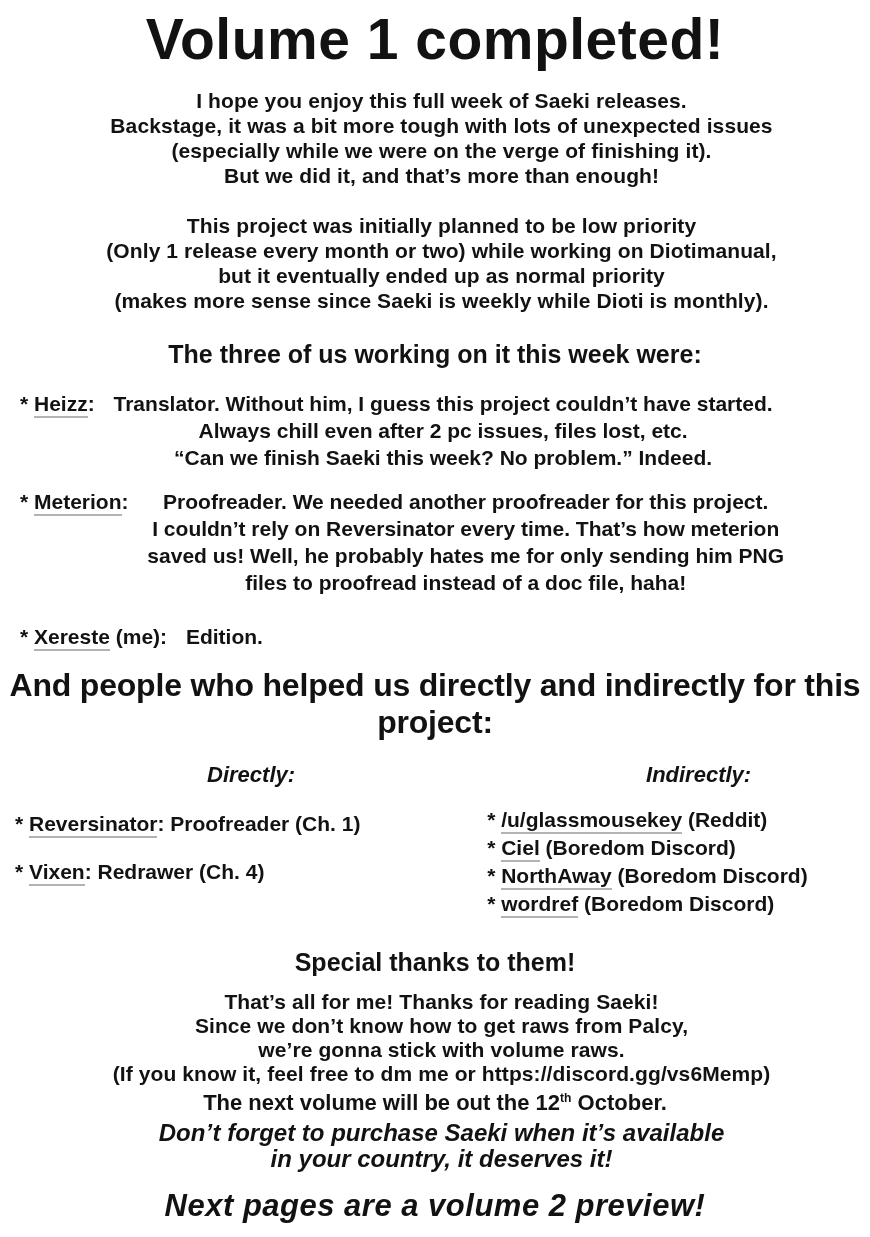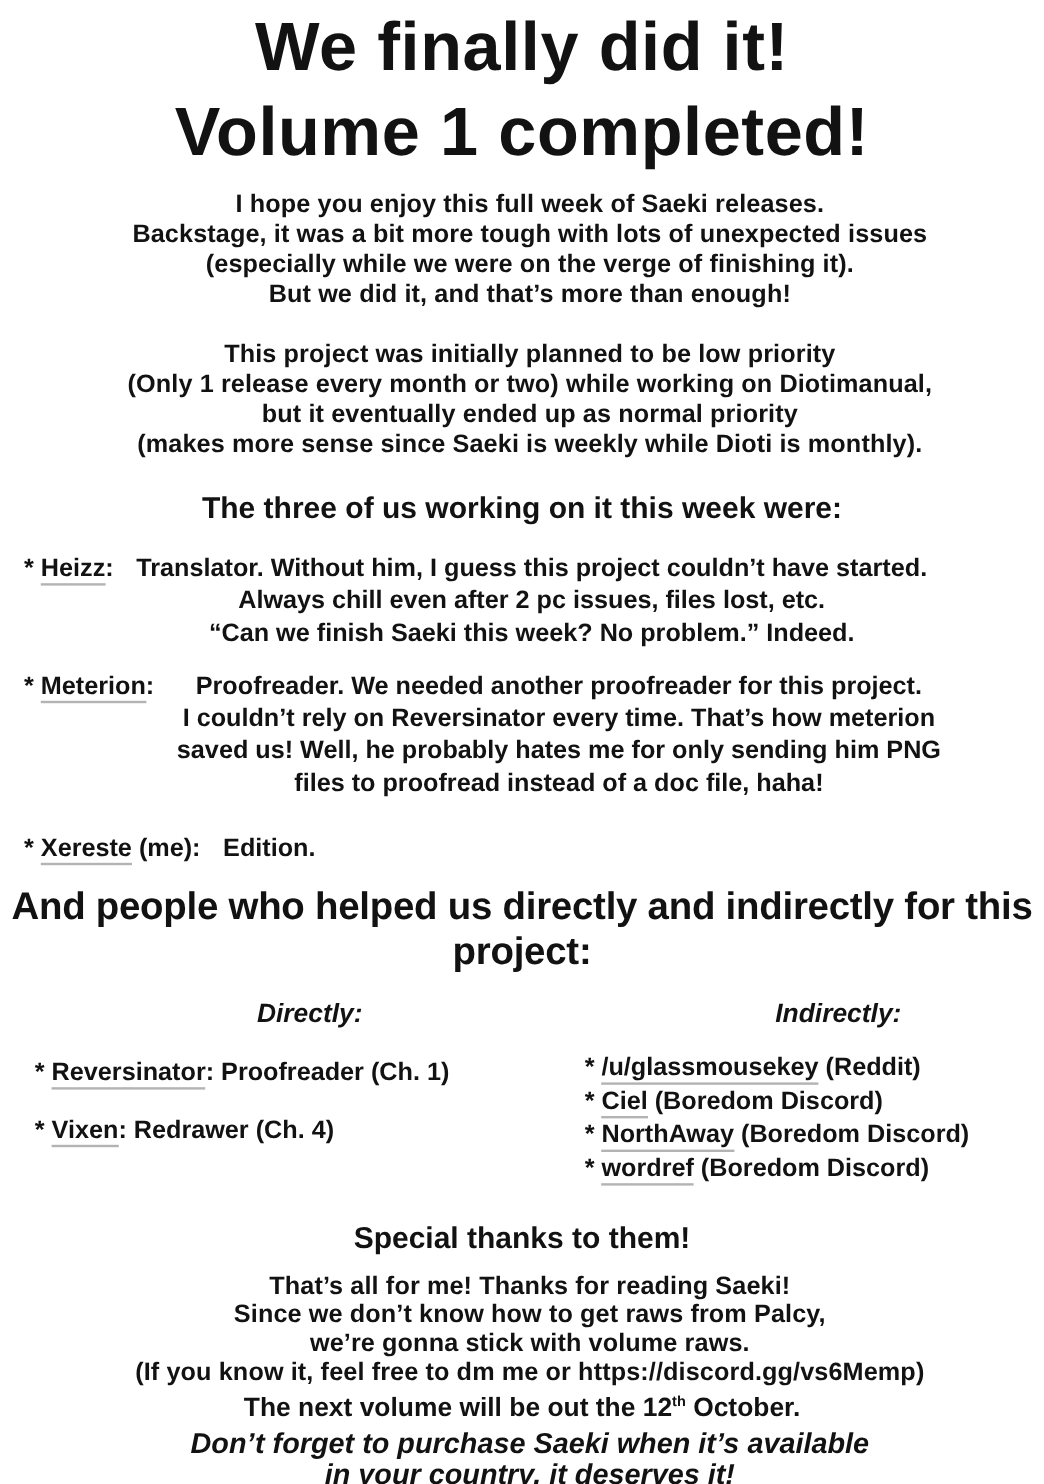--- a/index.html
+++ b/index.html
@@ -62,21 +62,21 @@
     font-size: 32px;
     font-weight: bold;
     letter-spacing: -0.2px;
   }
 
   .columns {
     display: flex;
     margin-top: 21px;
     text-align: left;
   }
-  .col-left  { width: 56%; padding-left: 29px; }
+  .col-left  { width: 56%; padding-left: 15px; }
   .col-right { width: 44%; }
   .col-header {
     font-size: 22px;
     font-weight: bold;
     font-style: italic;
     text-align: center;
   }
   .col-right .col-header { padding-left: 40px; }
   .helper-item {
     font-size: 21px;
@@ -112,21 +112,20 @@
     font-style: italic;
     letter-spacing: 0.5px;
   }
 </style>
 </head>
 <body>
 
 <div class="page">
 
   <h1 class="title">
-      <div>We finally did it!</div>
       <div>Volume 1 completed!</div>
     </h1>
 
   <p class="body-text intro pre">I hope you enjoy this full week of Saeki releases.
 Backstage, it was a bit more tough with lots of unexpected issues
 (especially while we were on the verge of finishing it).
 But we did it, and that’s more than enough!</p>
 
   <p class="body-text project pre">This project was initially planned to be low priority
 (Only 1 release every month or two) while working on Diotimanual,

